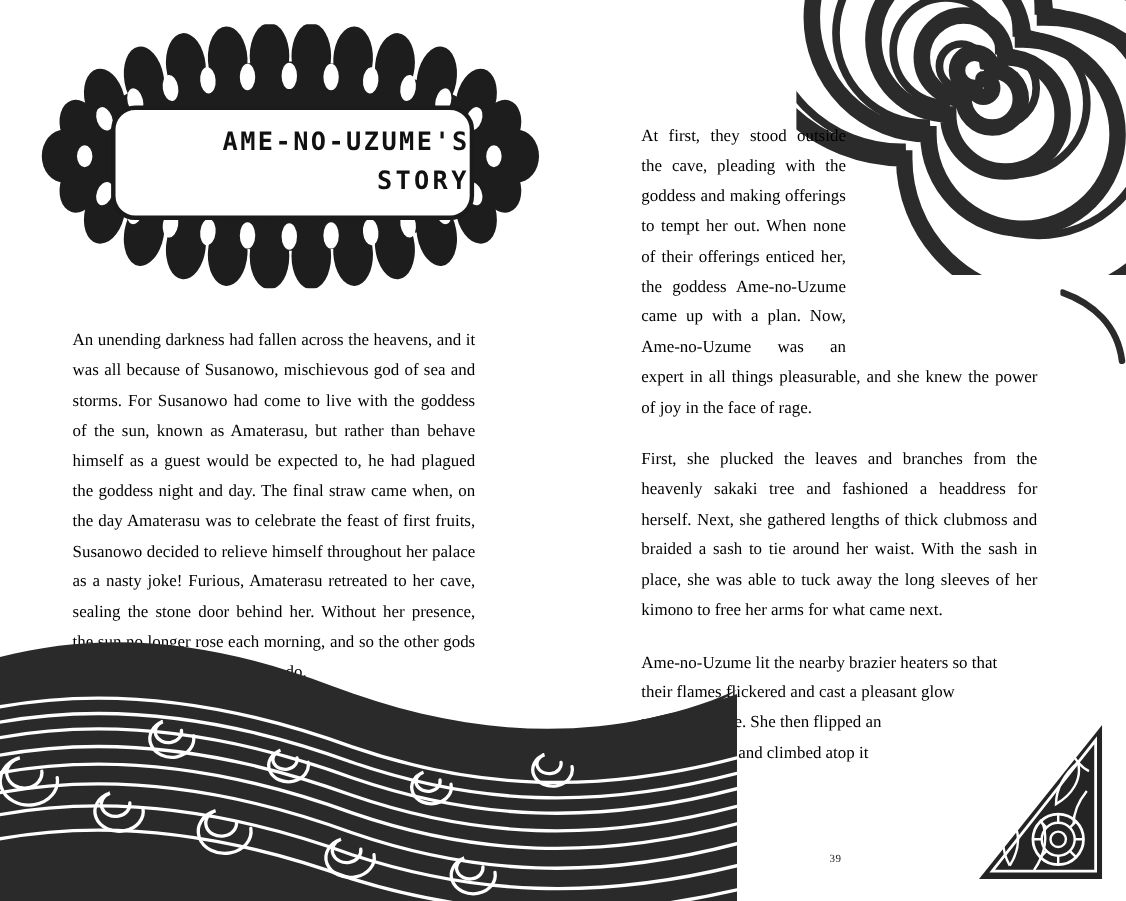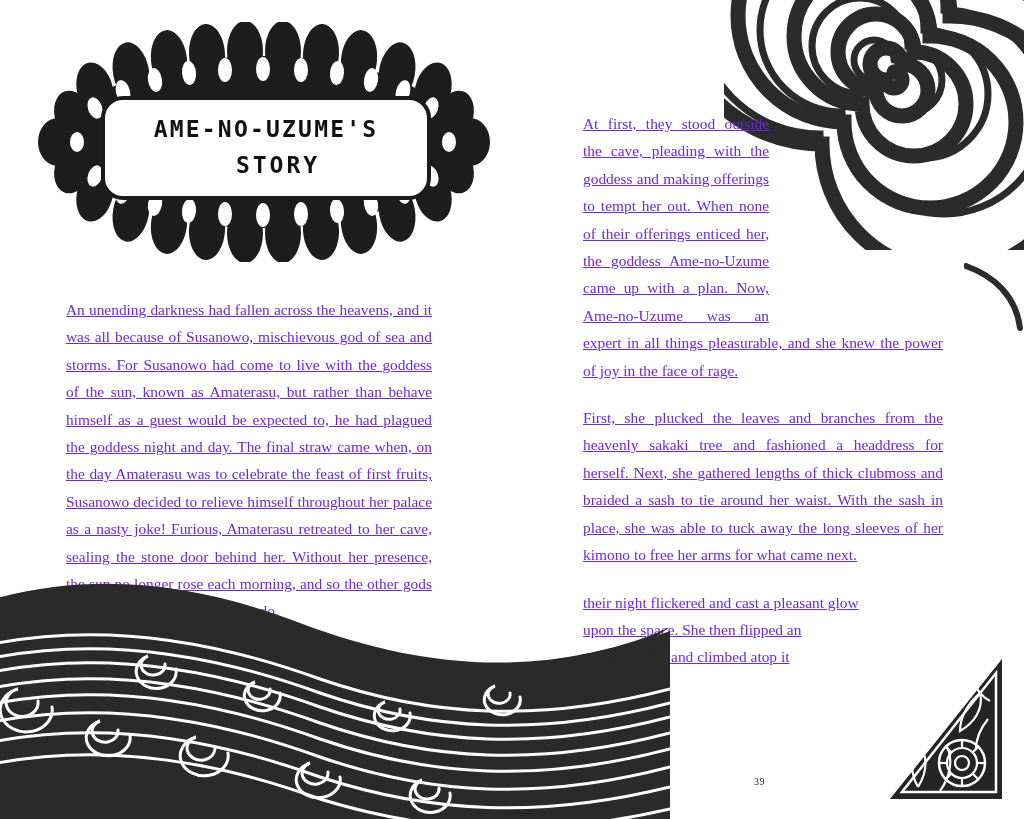--- a/index.html
+++ b/index.html
@@ -73,21 +73,21 @@
     position: absolute;
     left: 73px;
     top: 74px;
     width: 330px;
     height: 104px;
     background: #ffffff;
     border: 4px solid #1b1b1b;
     border-radius: 22px;
     display: flex;
     flex-direction: column;
-    align-items: center;
+    align-items: flex-end;
     justify-content: center;
     box-sizing: border-box;
   }
   .title-line {
     font-family: "DejaVu Sans Mono", monospace;
     font-weight: bold;
     letter-spacing: 2.2px;
     font-size: 23px;
     line-height: 1.55;
     color: #111;
@@ -107,22 +107,21 @@
     left: 583px;
     top: 110px;
     width: 376px;
   }
   p.body {
     margin: 0 16px 20px 0;
     font-size: 15.4px;
     line-height: 27.4px;
     text-align: justify;
     text-justify: inter-word;
-    color: #6d28d9;
-    text-decoration: underline;
+    color: #000000;
   }
   p.body:last-child { margin-bottom: 0; }
 
   
   .wrap-shape {
     float: right;
     width: 190px;
     height: 196px;
     
   }
@@ -277,21 +276,22 @@
 
   <div class="col-left">
     <p class="body">An unending darkness had fallen across the heavens, and it was all because of Susanowo, mischievous god of sea and storms. For Susanowo had come to live with the goddess of the sun, known as Amaterasu, but rather than behave himself as a guest would be expected to, he had plagued the goddess night and day. The final straw came when, on the day Amaterasu was to celebrate the feast of first fruits, Susanowo decided to relieve himself throughout her palace as a nasty joke! Furious, Amaterasu retreated to her cave, sealing the stone door behind her. Without her presence, the sun no longer rose each morning, and so the other gods and goddesses debated what to do.</p>
   </div>
 
   <div class="col-right">
     <div class="wrap-shape"></div>
     <p class="body">At first, they stood outside the cave, pleading with the goddess and making offerings to tempt her out. When none of their offerings enticed her, the goddess Ame-no-Uzume came up with a plan. Now, Ame-no-Uzume was an expert in all things pleasurable, and she knew the power of joy in the face of rage.</p>
     <p class="body">First, she plucked the leaves and branches from the heavenly sakaki tree and fashioned a headdress for herself. Next, she gathered lengths of thick clubmoss and braided a sash to tie around her waist. With the sash in place, she was able to tuck away the long sleeves of her kimono to free her arms for what came next.</p>
     <p class="body taper">
-      <span class="t-line">their night flickered and cast a pleasant glow</span>
+      <span class="t-line">Ame-no-Uzume lit the nearby brazier heaters so that</span>
+      <span class="t-line">their flames flickered and cast a pleasant glow</span>
       <span class="t-line">upon the space. She then flipped an</span>
       <span class="t-line">enormous tub and climbed atop it</span>
     </p>
   </div>
 
   <div class="wave-wrap">
     <svg width="690" height="270" viewBox="0 0 690 270" aria-hidden="true">
       <defs>
         <clipPath id="waveclip">
           <path d="M0 40 C 120 10, 230 30, 330 70 C 430 110, 520 120, 620 96 C 650 90, 672 84, 690 78

